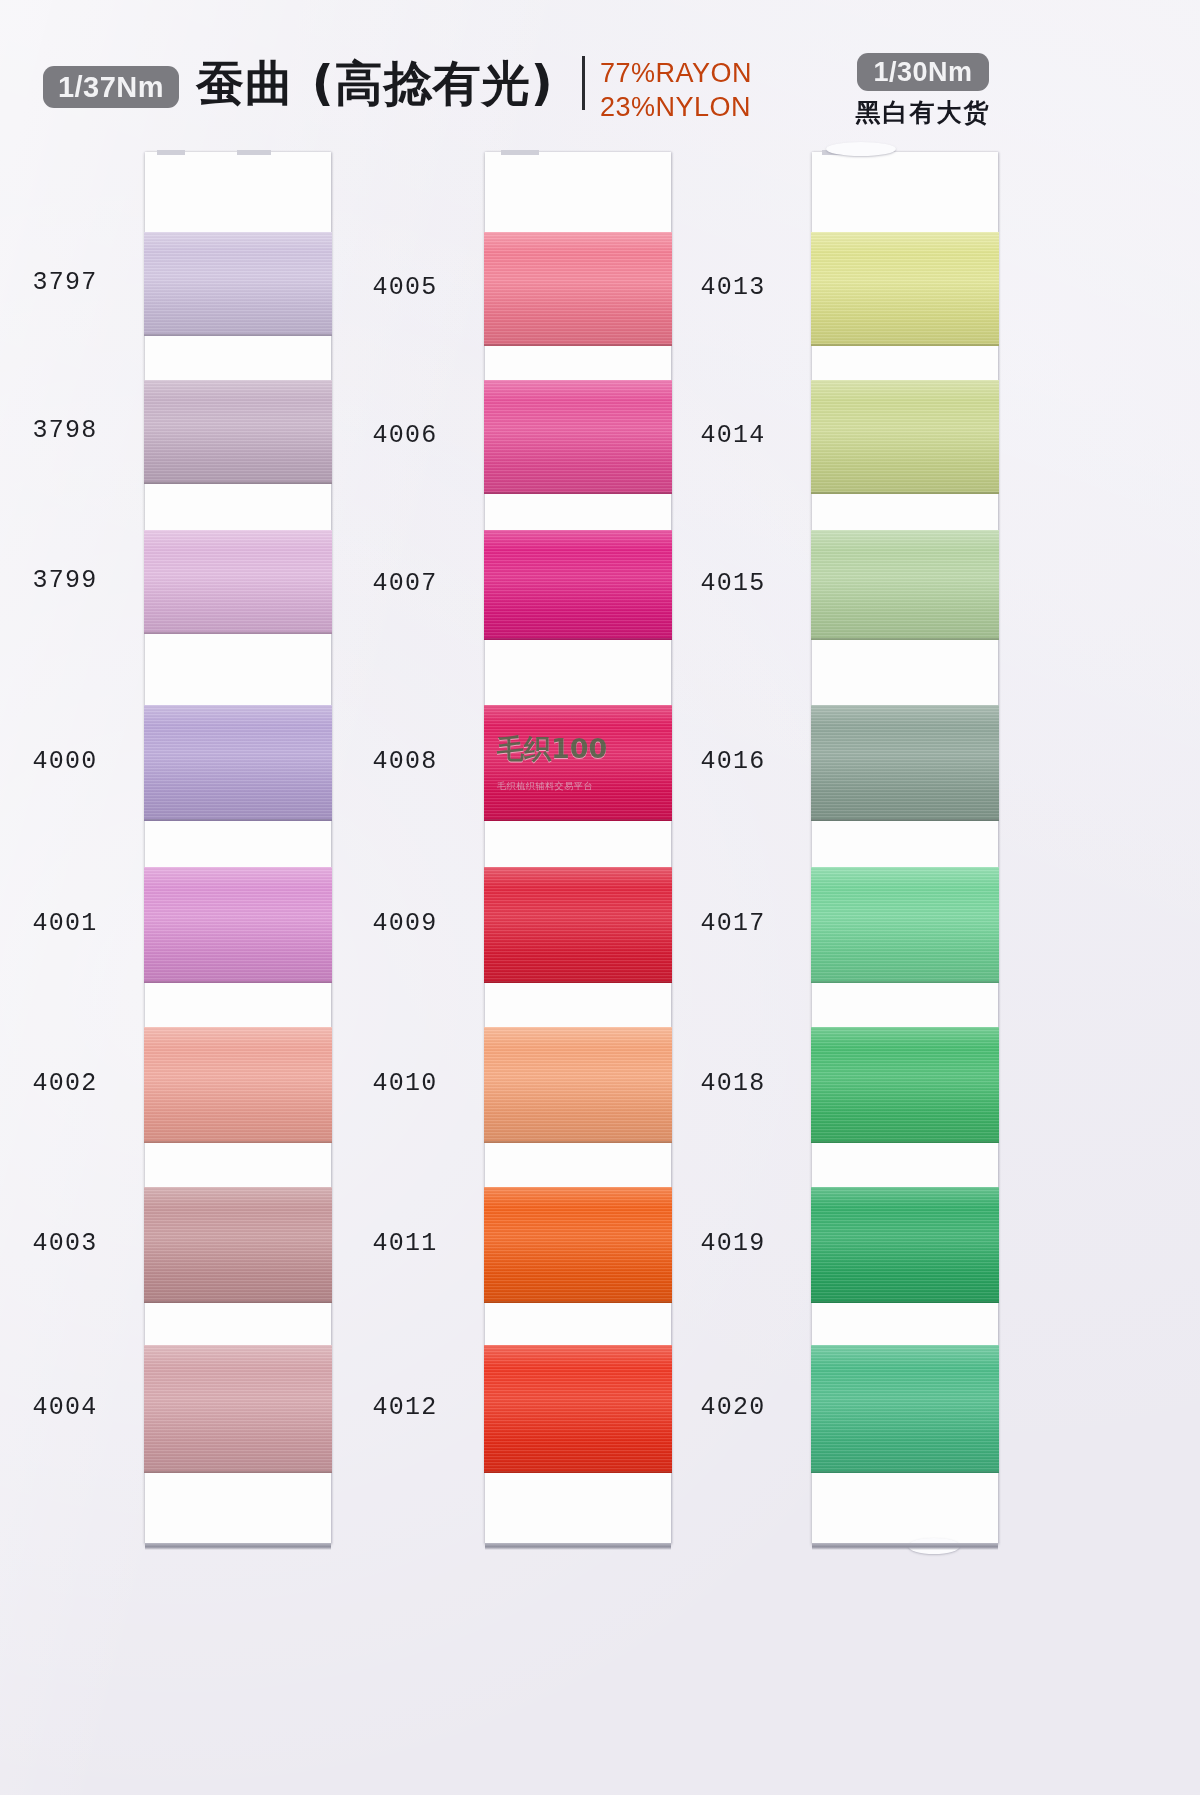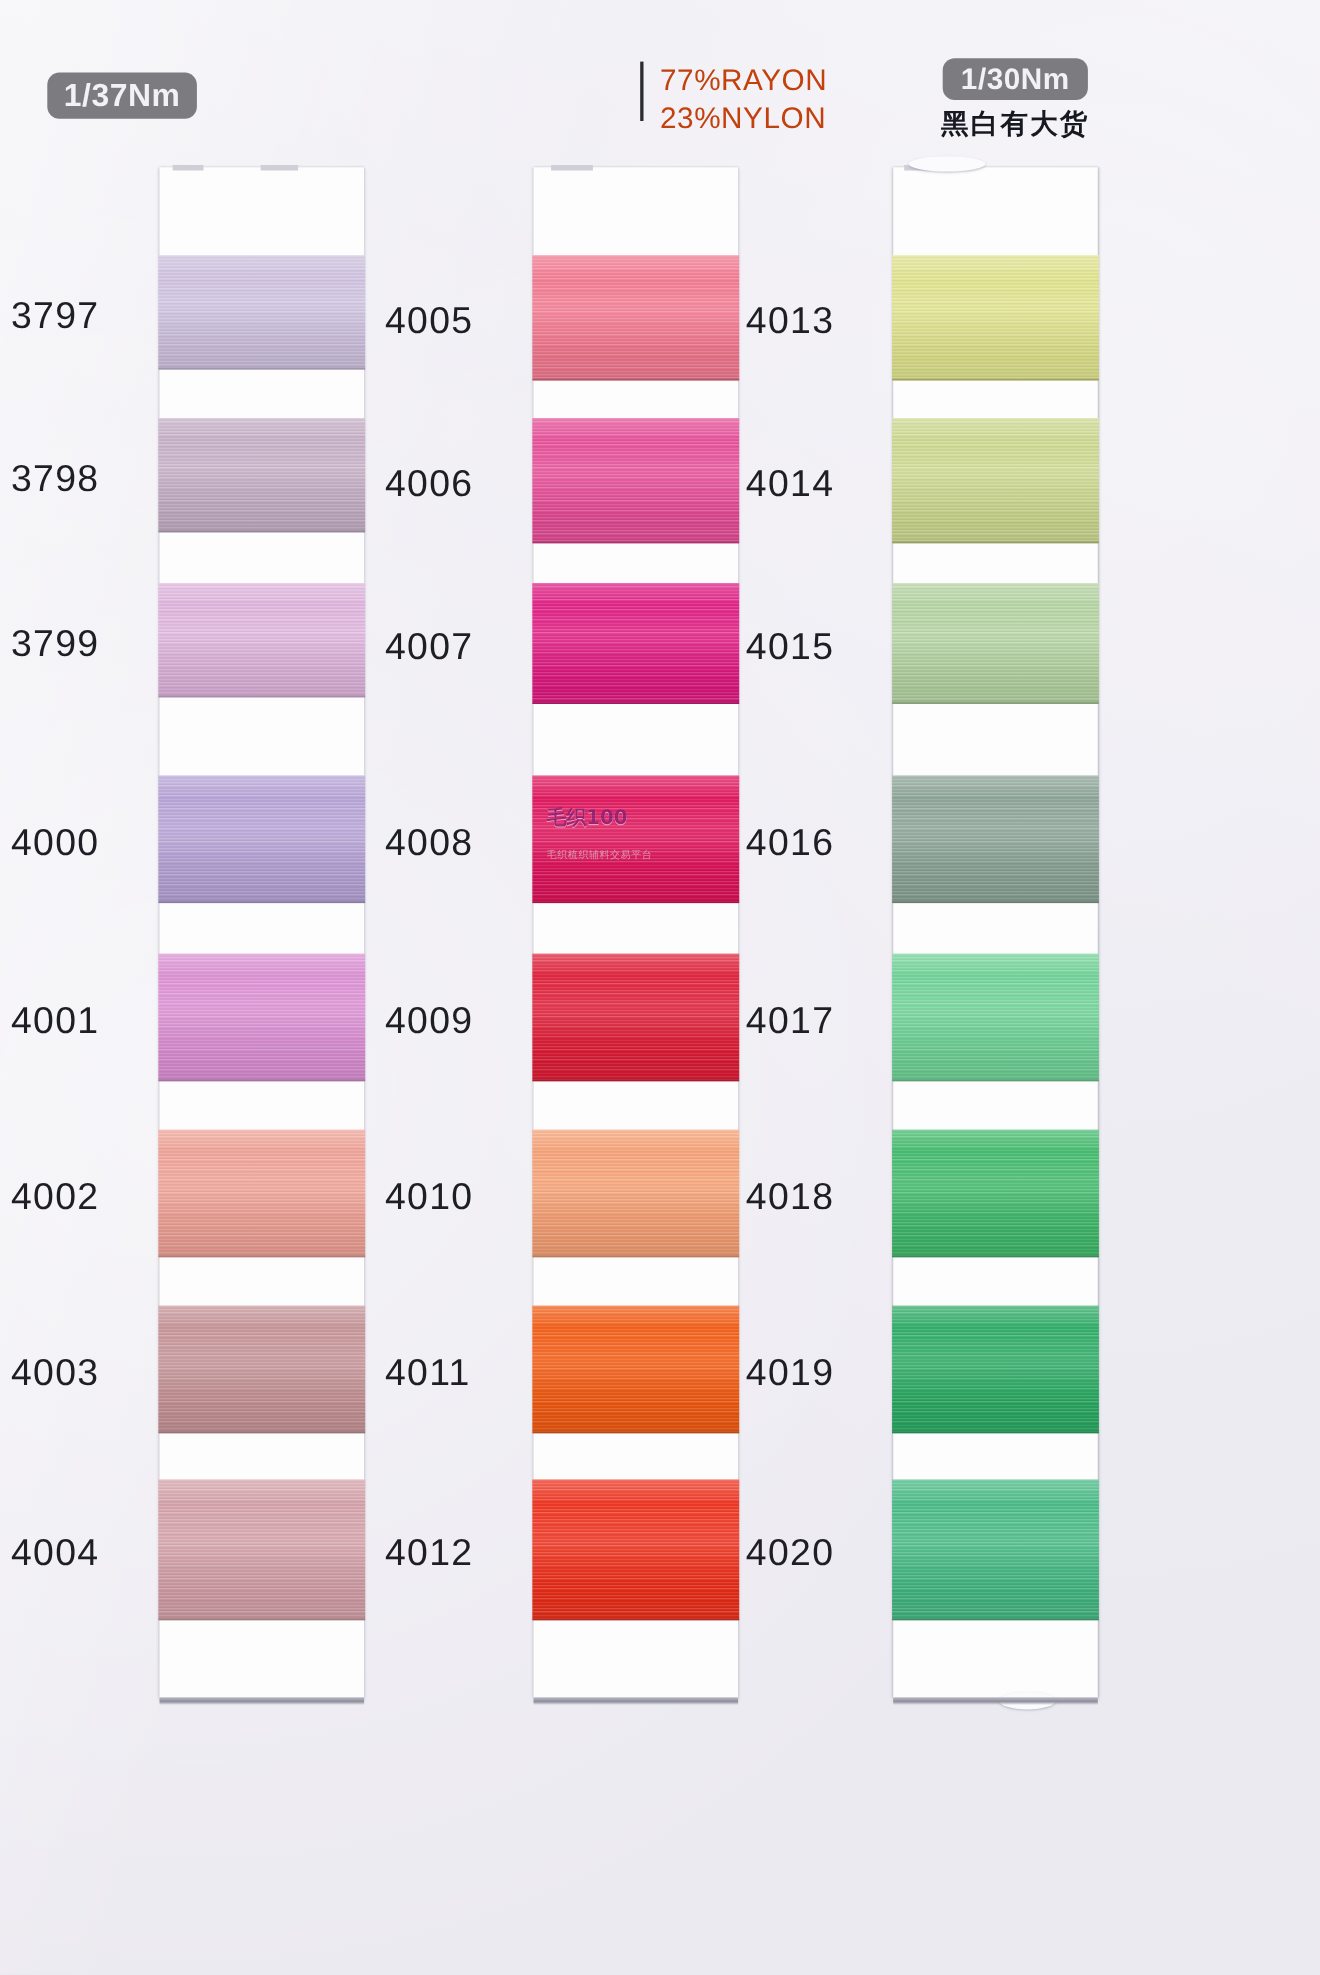--- a/index.html
+++ b/index.html
@@ -118,40 +118,40 @@
       rgba(0,0,0,0.10) 100%);
   }
   .swatch .edge{
     position:absolute;left:0;right:0;bottom:0;height:2px;
     background:rgba(0,0,0,.14);
   }
 
   
   .code-label{
     position:absolute;
-    font-size:34px;
+    font-size:25px;
     color:#1e1f24;
     letter-spacing:1.2px;
-    text-align:left;
-    font-family:Liberation Sans, sans-serif;
+    text-align:center;
+    font-family:Liberation Mono, monospace;
     white-space:nowrap;
   }
   .lab-col-1{left:10px;width:110px;}
   .lab-col-2{left:350px;width:110px;}
   .lab-col-3{left:678px;width:110px;}
 
   
   #watermark{
     position:absolute;left:497px;top:735px;
     width:130px;height:48px;
     pointer-events:none;
     opacity:.62;
   }
   #watermark .wm-main{
-    font-size:18px;color:#701a75;font-weight:bold;
+    font-size:27px;color:#15803d;font-weight:bold;
     font-family:"DejaVu Sans","Liberation Sans",sans-serif;
     letter-spacing:0px;line-height:1;
     text-shadow:0 1px 0 rgba(255,255,255,.85);
     white-space:nowrap;
   }
   #watermark .wm-sub{
     font-size:9px;color:#dcdce1;letter-spacing:.6px;margin-top:18px;
     font-family:"DejaVu Sans","Liberation Sans",sans-serif;
     white-space:nowrap;
   }
@@ -169,20 +169,21 @@
 </style>
 </head>
 <body style="background: rgb(236, 234, 241);">
 
 <div class="paper-grain"></div>
 
 <div class="header">
 
   <div class="nm-badge" id="badge-left">1/37Nm</div>
 
+  <div id="main-title">蚕曲 (高捻有光)</div>
 
   <div id="title-divider"></div>
 
   <div class="comp-line" id="comp-1">77%RAYON</div>
 
   <div class="comp-line" id="comp-2">23%NYLON</div>
 
   <div class="nm-badge" id="badge-right">1/30Nm</div>
 
   <div id="badge-right-sub">黑白有大货</div>

